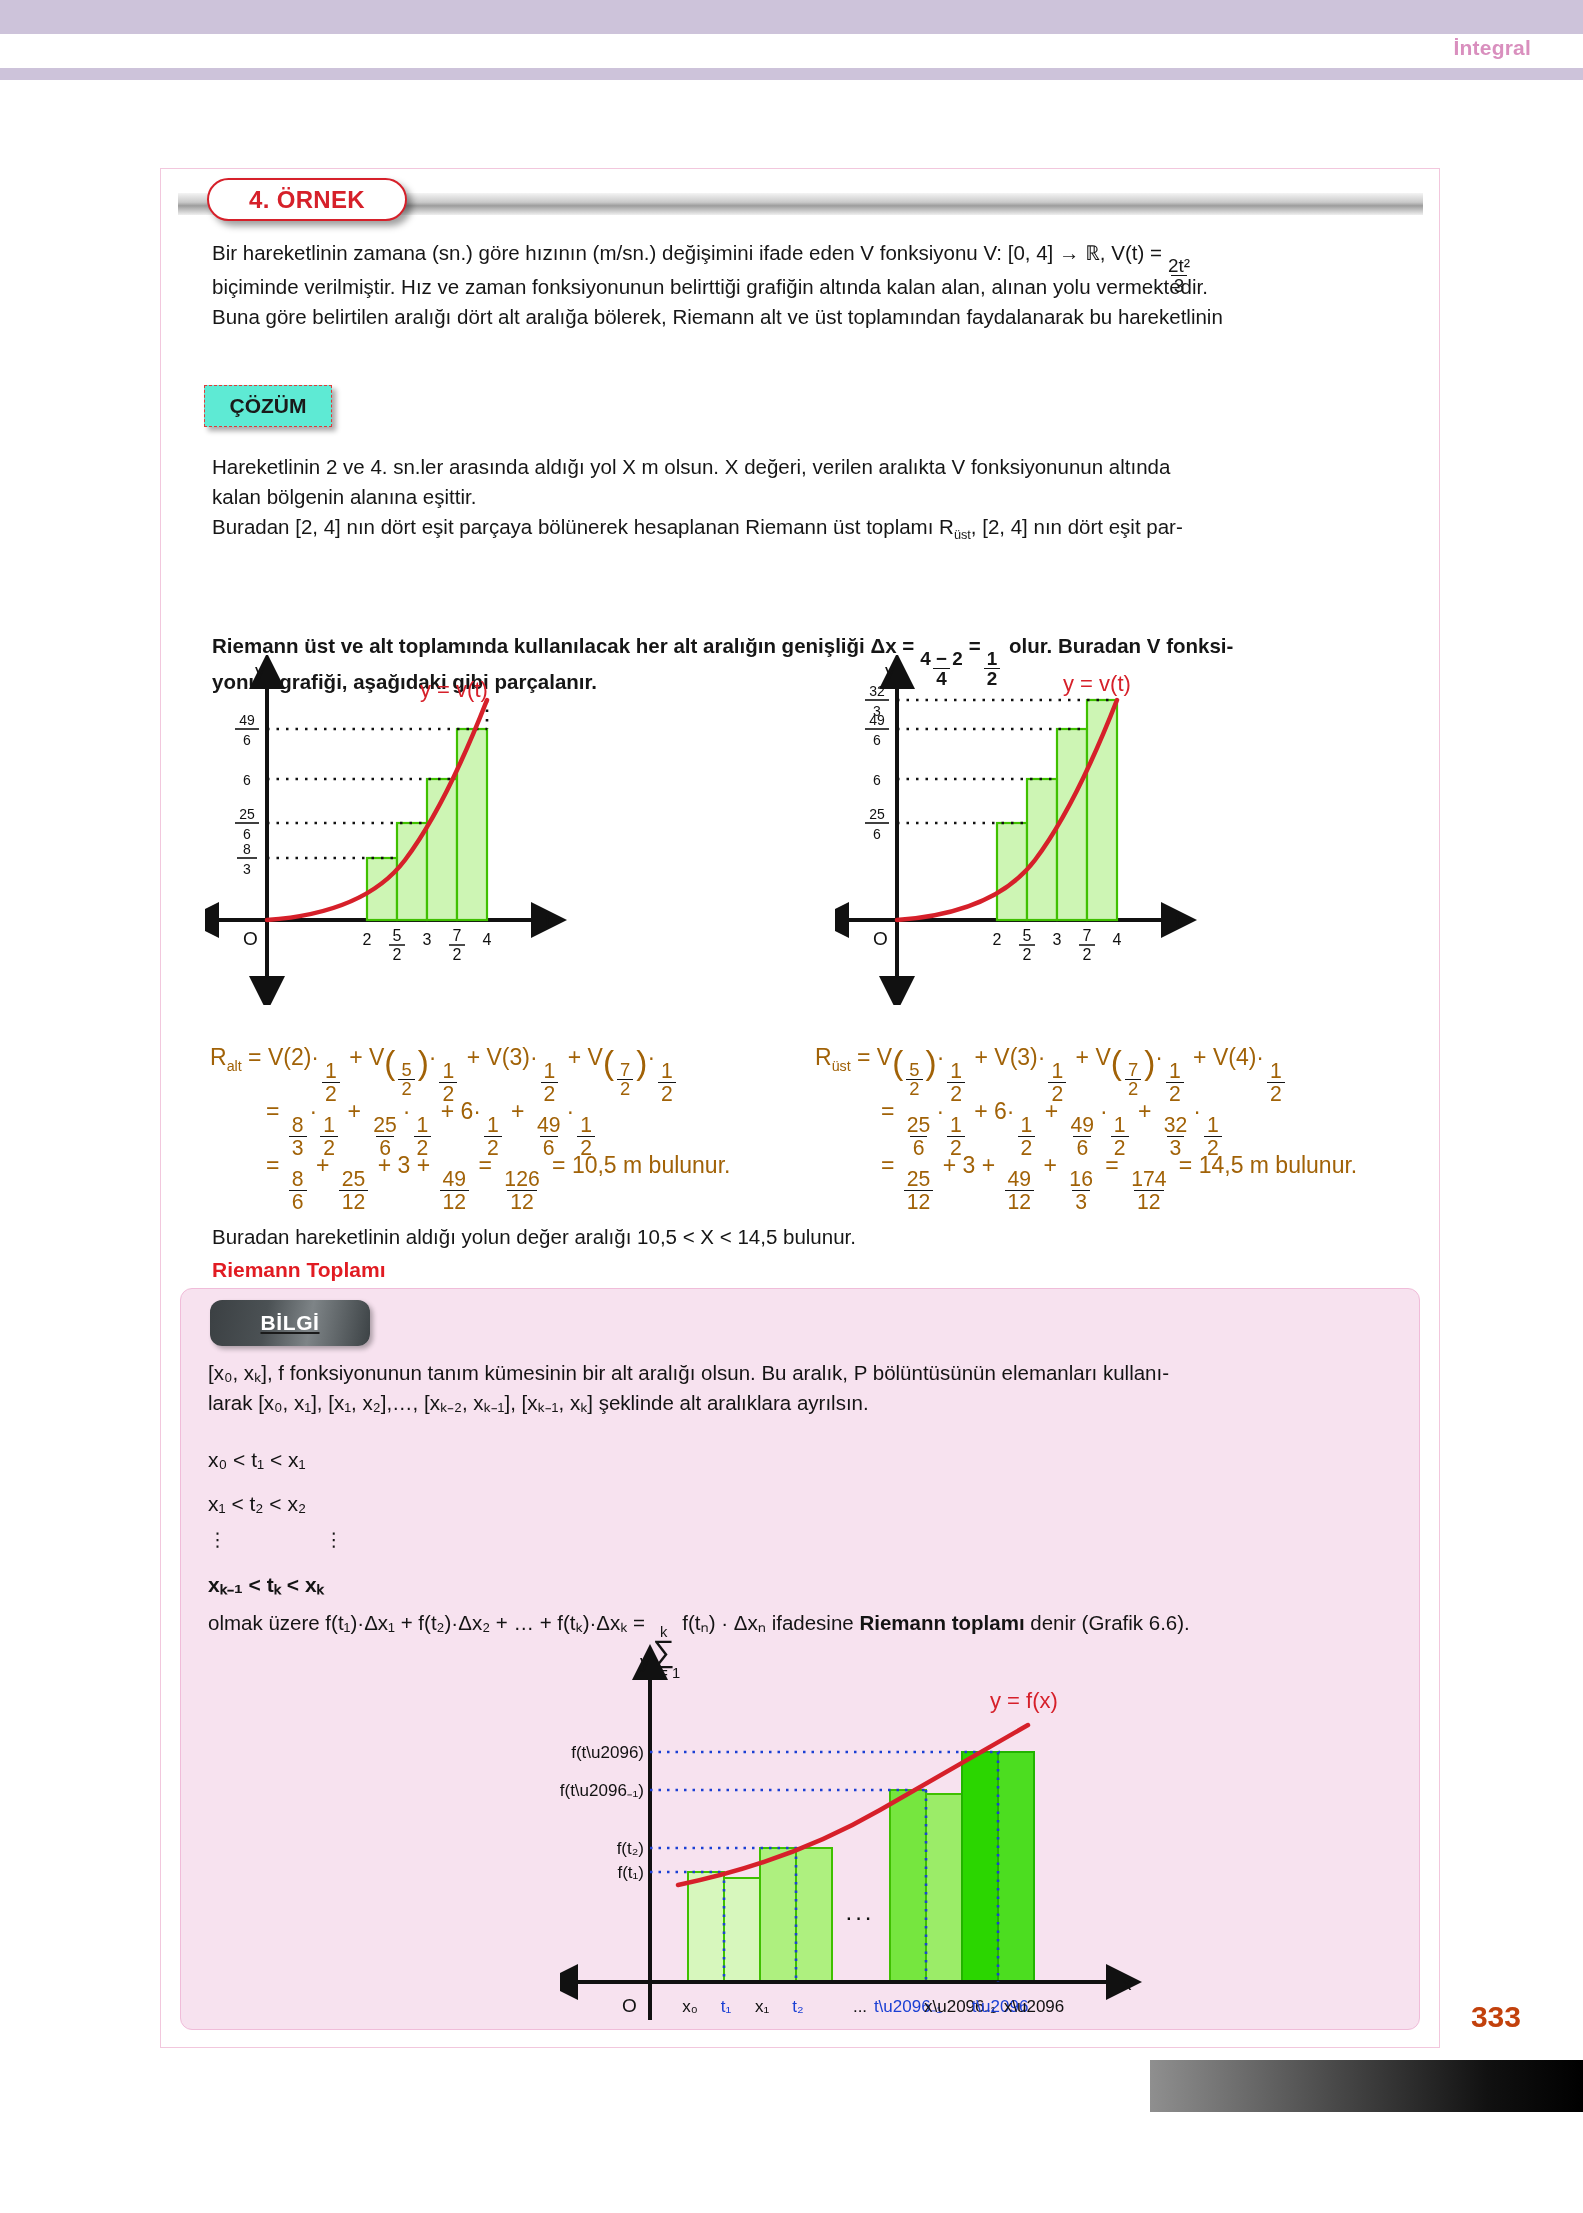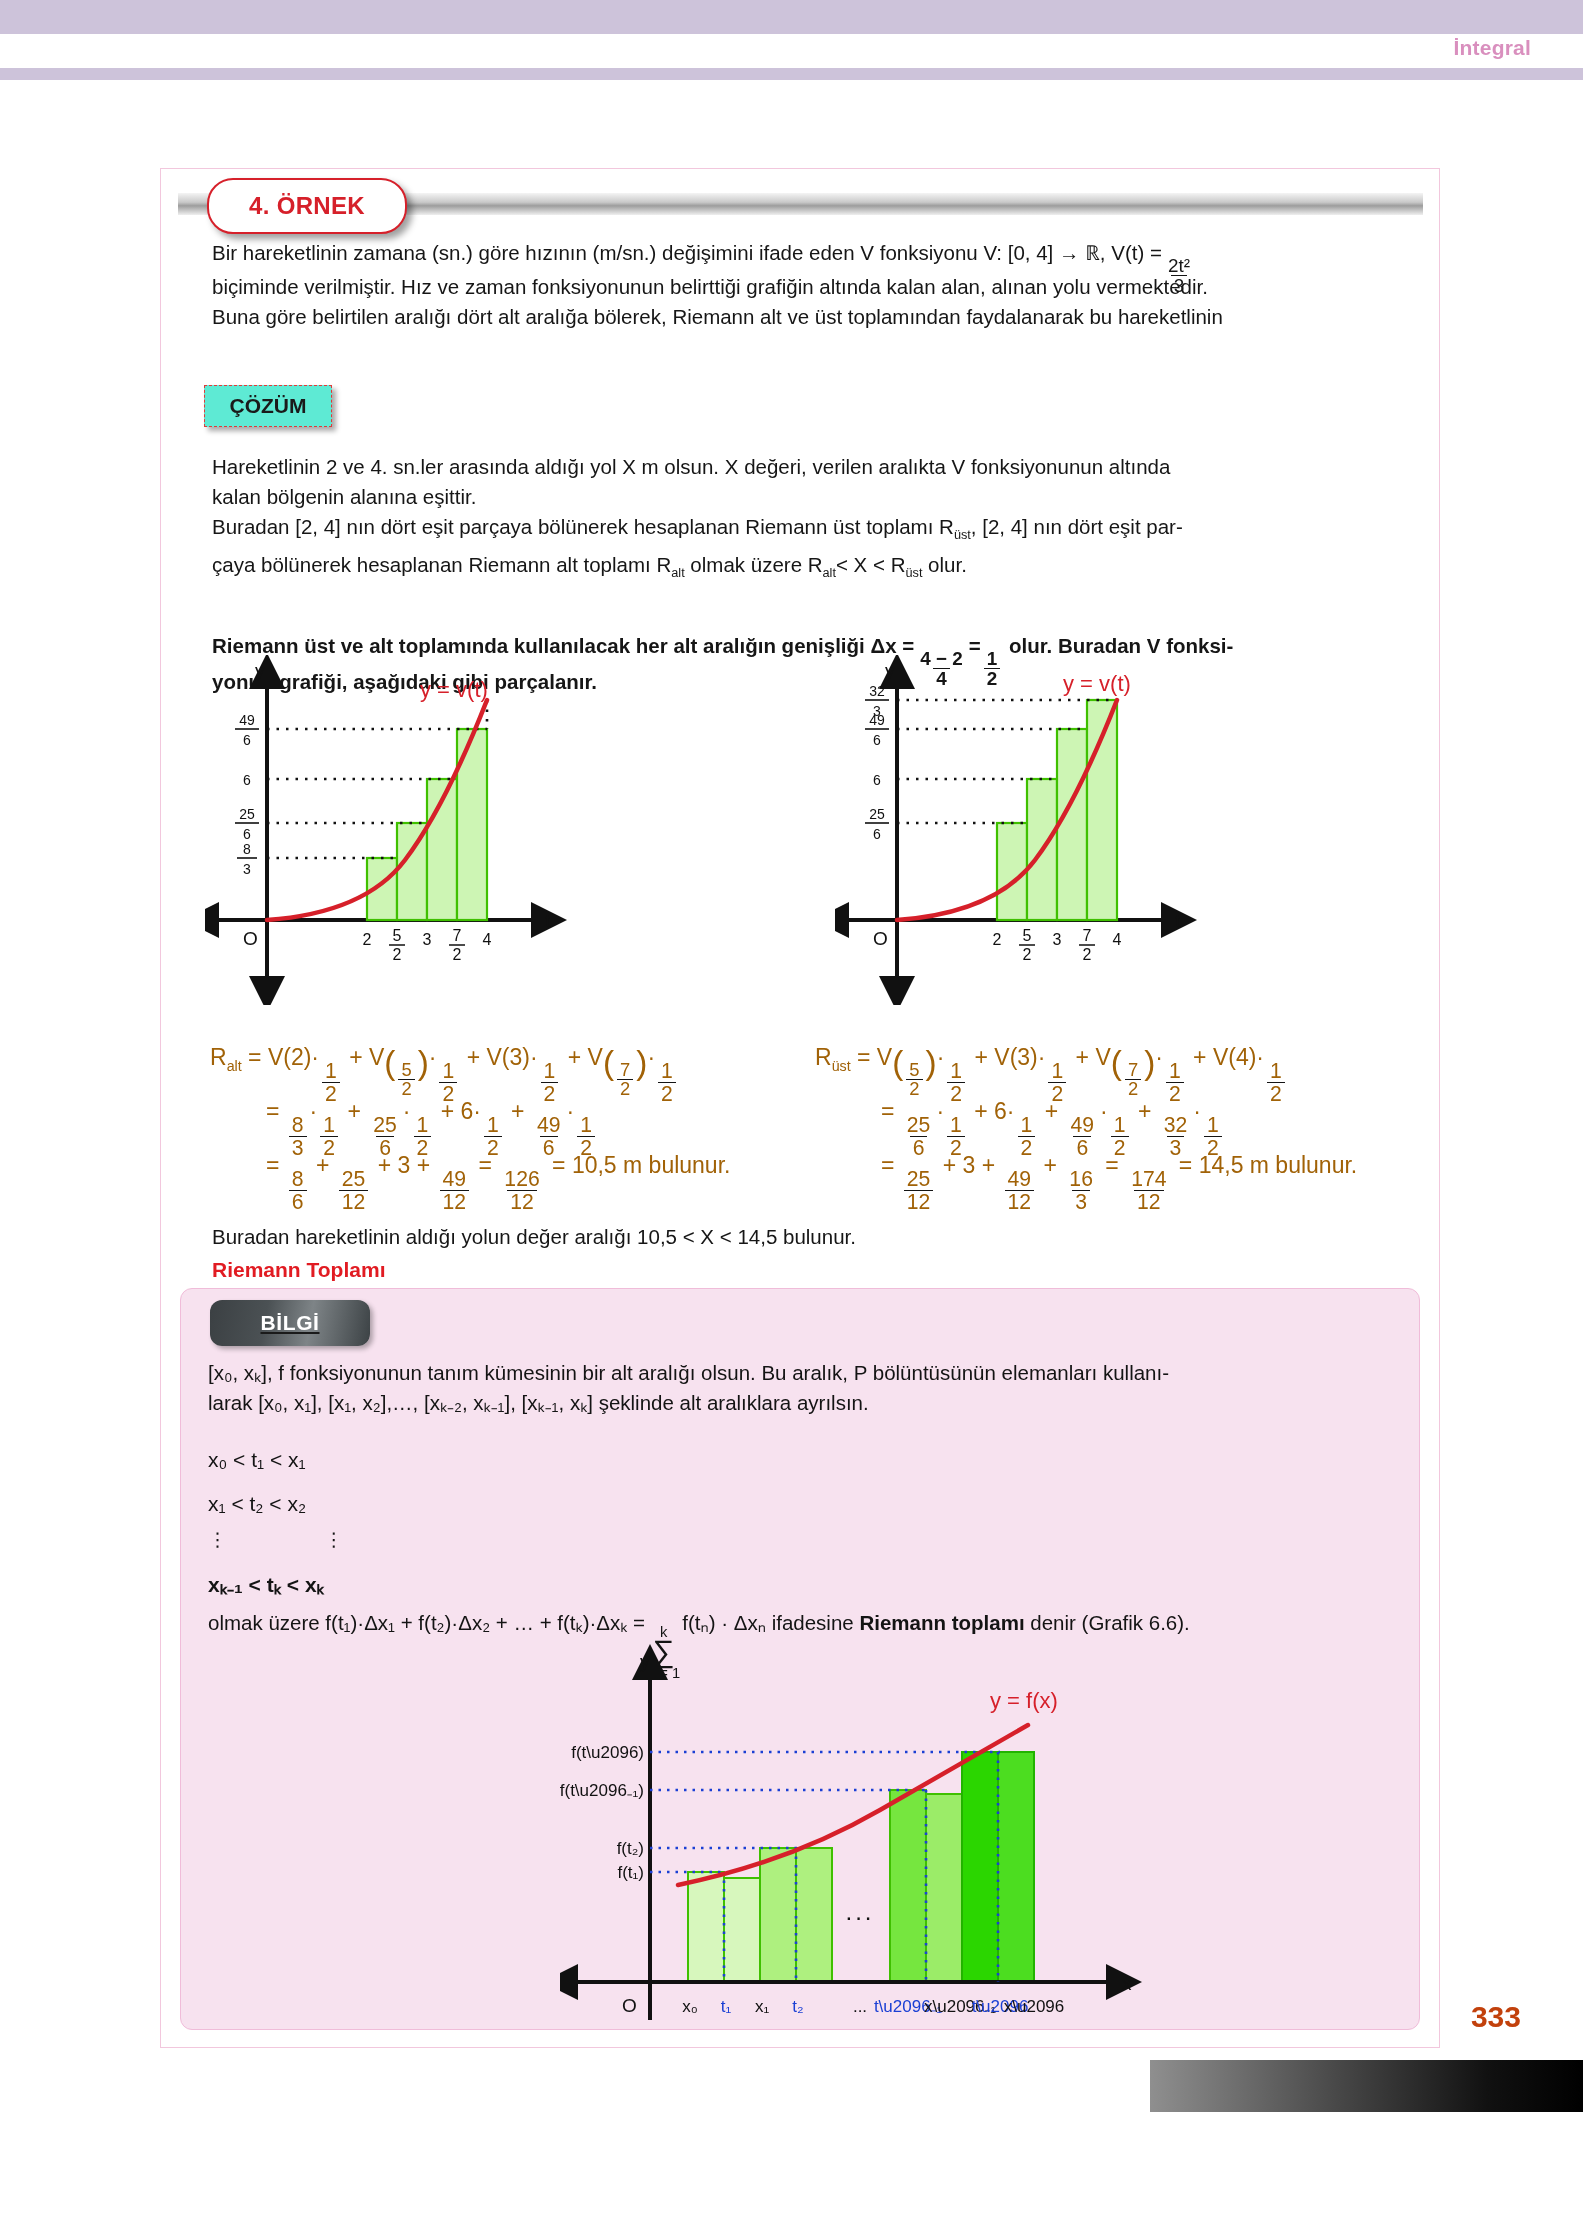--- a/index.html
+++ b/index.html
@@ -18,21 +18,21 @@
 
   
   .card{
     position:absolute;left:160px;top:168px;width:1280px;height:1880px;
     background:#fff;border:1.5px solid #f2c7dd;box-sizing:border-box;
   }
   
   .ribbon{position:absolute;left:178px;top:193px;width:1245px;height:22px;
      background:linear-gradient(180deg,#f4f4f4 0%,#c9c9c9 42%,#9d9d9d 58%,#efefef 100%);}
   .ribbon-pill{
-    position:absolute;left:207px;top:178px;width:200px;height:56px;border-radius:26px;
+    position:absolute;left:207px;top:178px;width:200px;height:43px;border-radius:26px;
     background:#fff;border:2.5px solid #d6202a;box-sizing:border-box;
     display:flex;align-items:center;justify-content:center;
     box-shadow:5px 5px 7px rgba(0,0,0,.38);
   }
   .ribbon-pill span{color:#d6202a;font-weight:700;font-size:24px;letter-spacing:.3px;}
 
   
   .para{position:absolute;font-size:20.5px;line-height:30px;color:#161616;}
   .prob{left:212px;top:238px;width:1200px;}
   .sol{left:212px;top:452px;width:1195px;}
@@ -132,23 +132,20 @@
 
 <div class="cozum-box">
   <span>ÇÖZÜM</span>
 </div>
 
 <div class="para sol">
   <div>Hareketlinin 2 ve 4. sn.ler arasında aldığı yol X m olsun. X değeri, verilen aralıkta V fonksiyonunun altında</div>
   <div>kalan bölgenin alanına eşittir.</div>
   <div>
     <span>Buradan [2, 4] nın dört eşit parçaya bölünerek hesaplanan Riemann üst toplamı R</span><sub>üst</sub><span>,  [2, 4] nın dört eşit par-</span>
-  </div>
-  <div>
-    <span>çaya bölünerek hesaplanan Riemann alt toplamı R</span><sub>alt</sub><span>  olmak üzere R</span><sub>alt</sub><span>&lt; X &lt; R</span><sub>üst</sub><span>  olur.</span>
   </div>
 </div>
 
 <div class="para sol2">
   <div style="height:36px;">
     <span>Riemann üst ve alt toplamında kullanılacak her alt aralığın genişliği</span>
     <span>Δx =</span><span class="frac">
         <span class="num">4 − 2</span>
         <span class="den">4</span>
       </span><span>=</span><span class="frac">

